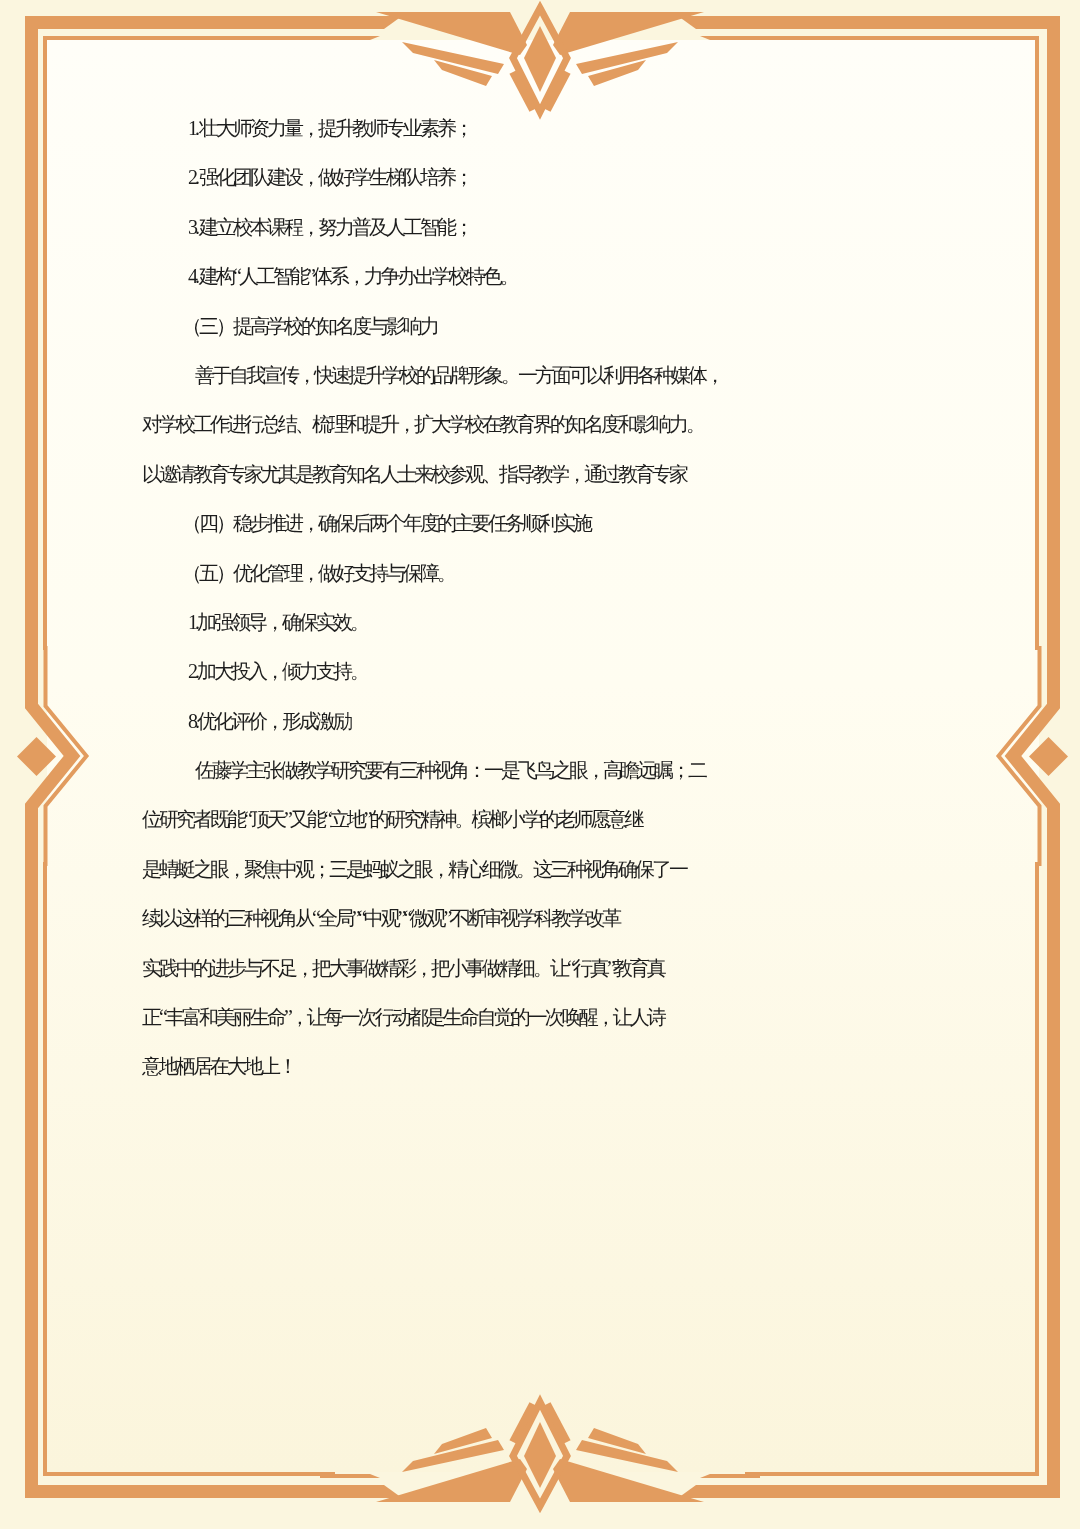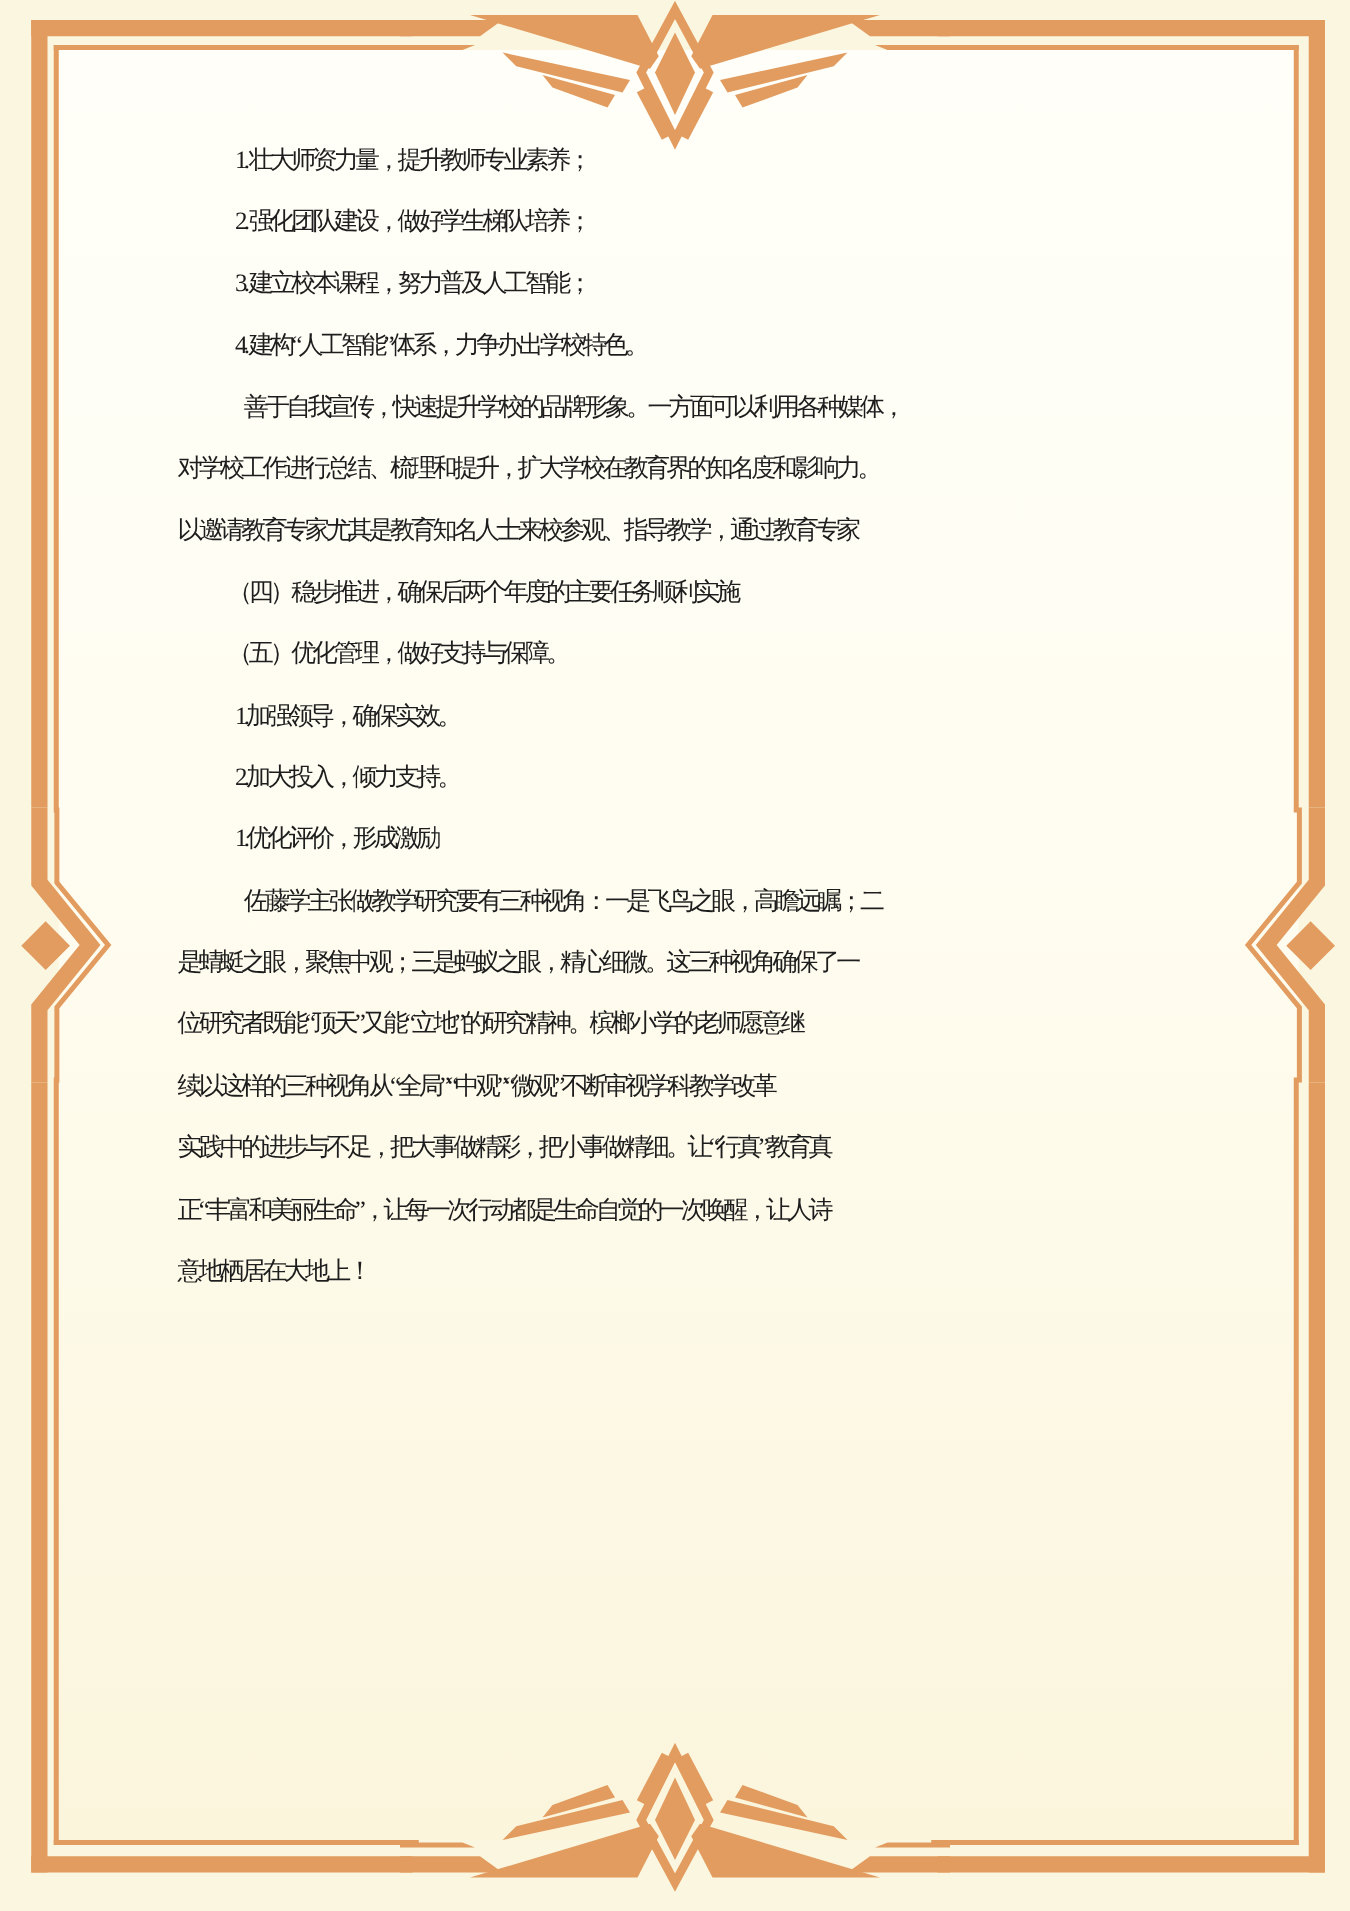--- a/index.html
+++ b/index.html
@@ -108,30 +108,31 @@
       <path d="M45.5,-8 L45.5,60 L86.5,110 L45.5,160 L45.5,228" stroke-width="4" stroke-linejoin="miter"></path>
       <polygon points="36.5,91 56,110.5 36.5,130 17,110.5" fill="currentColor" stroke="none"></polygon>
     </g>
   </svg>
 
   <div class="doc">
     <div class="ln ln-item">1. 壮大师资力量，提升教师专业素养；</div>
     <div class="ln ln-item">2. 强化团队建设，做好学生梯队培养；</div>
     <div class="ln ln-item">3. 建立校本课程，努力普及人工智能；</div>
     <div class="ln ln-item">4. 建构“人工智能”体系，力争办出学校特色。</div>
+    <div class="ln ln-head">（三）提高学校的知名度与影响力</div>
     <div class="ln ln-first">善于自我宣传，快速提升学校的品牌形象。一方面可以利用各种媒体，</div>
     <div class="ln ln-body">对学校工作进行总结、梳理和提升，扩大学校在教育界的知名度和影响力。</div>
     <div class="ln ln-body">以邀请教育专家尤其是教育知名人士来校参观、指导教学，通过教育专家</div>
     <div class="ln ln-head">（四）稳步推进，确保后两个年度的主要任务顺利实施</div>
     <div class="ln ln-head">（五）优化管理，做好支持与保障。</div>
     <div class="ln ln-sub">1.加强领导，确保实效。</div>
     <div class="ln ln-sub">2.加大投入，倾力支持。</div>
-    <div class="ln ln-sub">1.优化评价，形成激励</div>
+    <div class="ln ln-sub">8.优化评价，形成激励</div>
     <div class="ln ln-first">佐藤学主张做教学研究要有三种视角：一是飞鸟之眼，高瞻远瞩；二</div>
+    <div class="ln ln-body">位研究者既能“顶天”又能“立地”的研究精神。槟榔小学的老师愿意继</div>
     <div class="ln ln-body">是蜻蜓之眼，聚焦中观；三是蚂蚁之眼，精心细微。这三种视角确保了一</div>
-    <div class="ln ln-body">位研究者既能“顶天”又能“立地”的研究精神。槟榔小学的老师愿意继</div>
     <div class="ln ln-body">续以这样的三种视角从“全局”“中观”“微观”不断审视学科教学改革</div>
     <div class="ln ln-body">实践中的进步与不足，把大事做精彩，把小事做精细。让“行真”教育真</div>
     <div class="ln ln-body">正“丰富和美丽生命”，让每一次行动都是生命自觉的一次唤醒，让人诗</div>
     <div class="ln ln-body">意地栖居在大地上！</div>
   </div>
 
 </div>
 
 </body></html>

